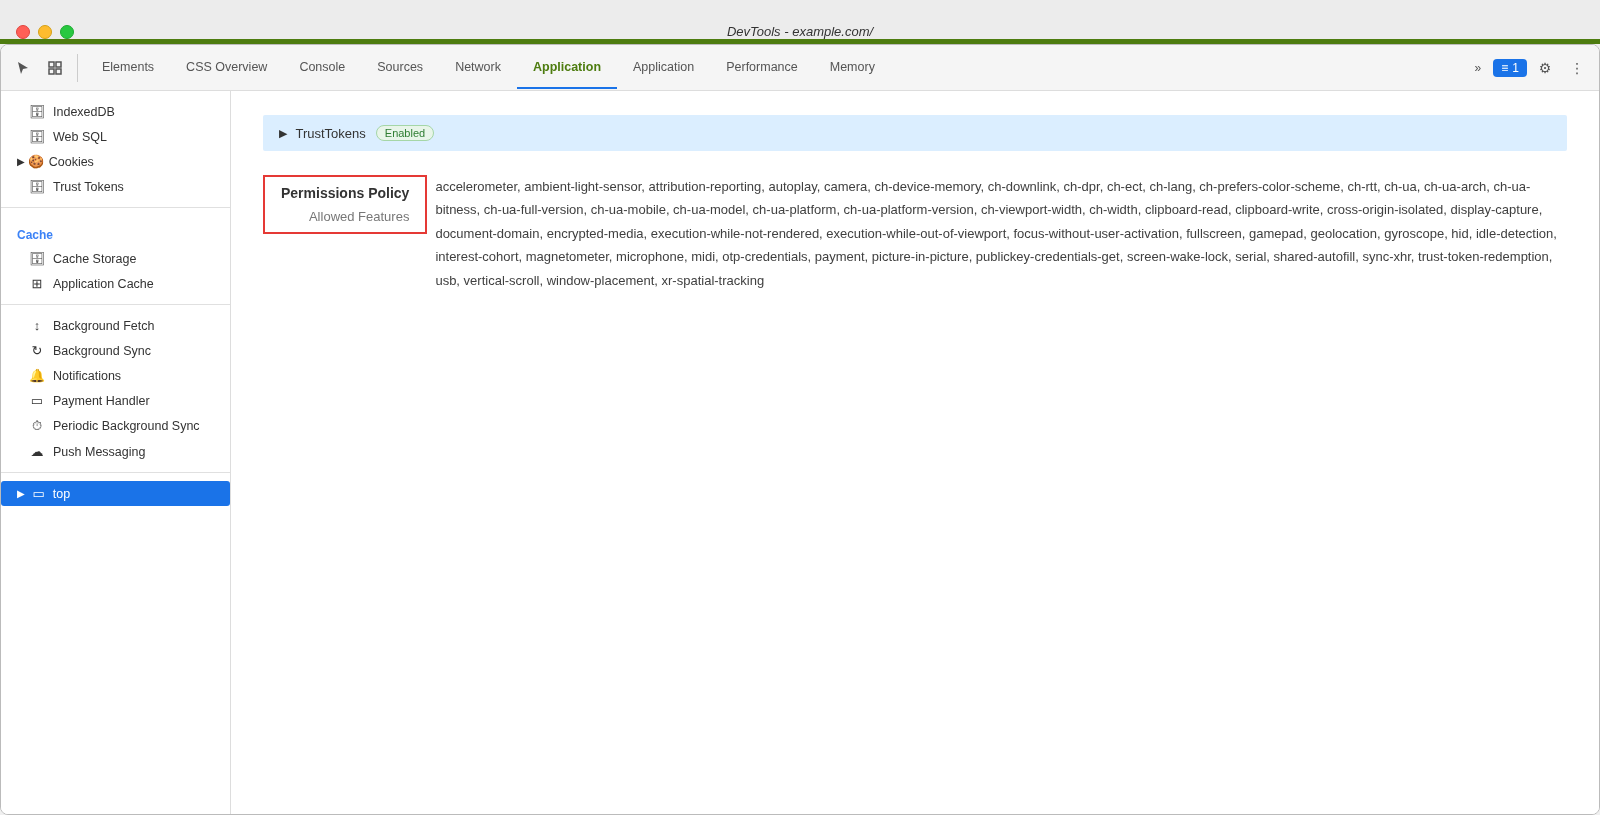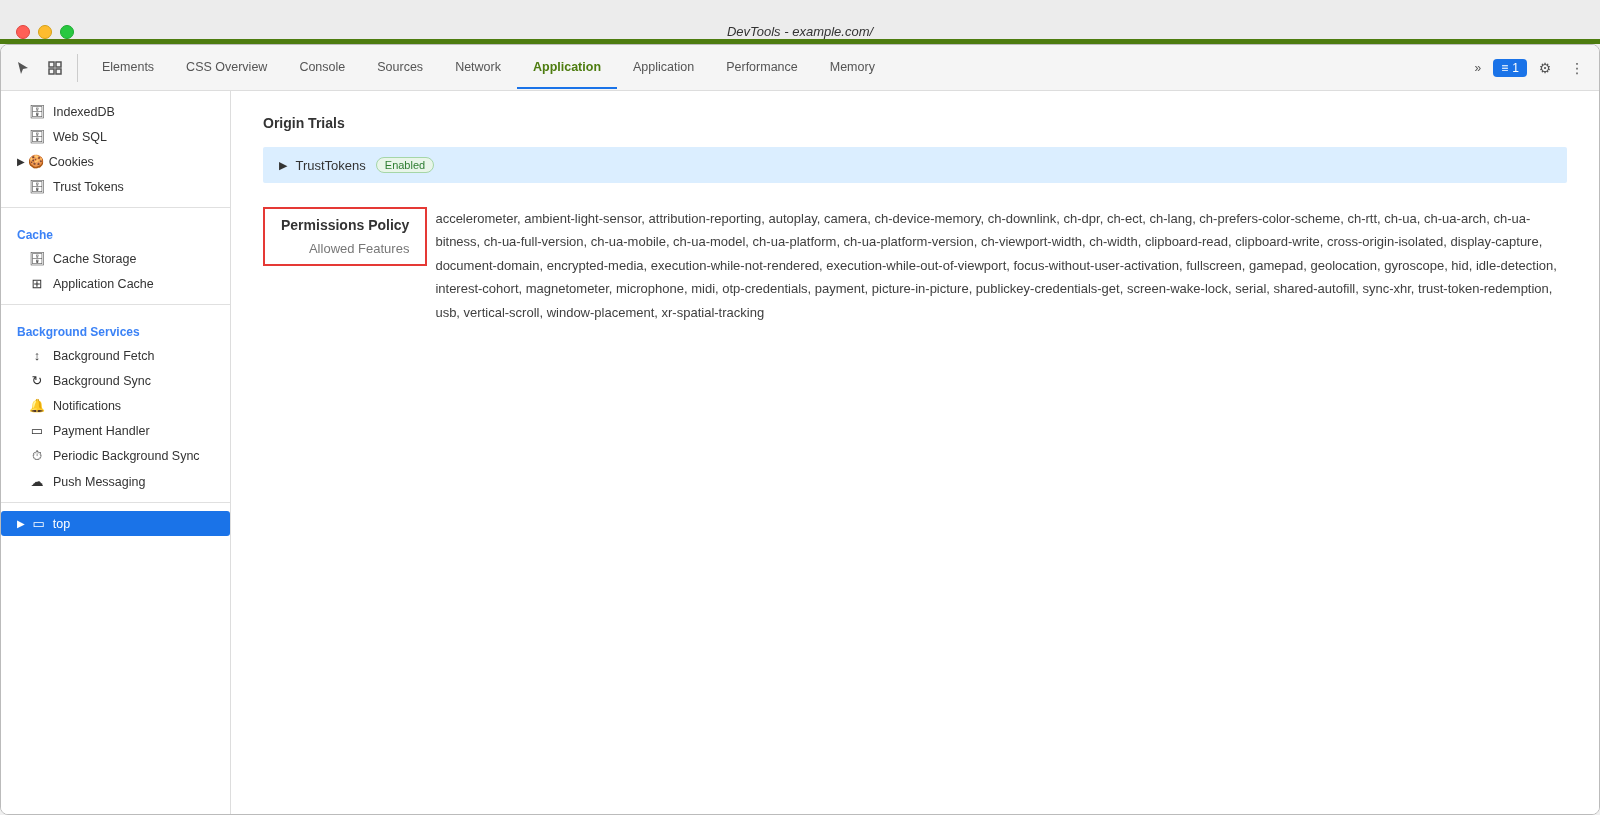--- a/index.html
+++ b/index.html
@@ -377,21 +377,20 @@
         <span class="sidebar-item-icon">🗄</span>
         <span>Cache Storage</span>
       </div>
       <div class="sidebar-item">
         <span class="sidebar-item-icon">⊞</span>
         <span>Application Cache</span>
       </div>
 
       <hr class="sidebar-divider">
 
-      <div class="sidebar-group-label">Background Services</div>
       <div class="sidebar-item">
         <span class="sidebar-item-icon">↕</span>
         <span>Background Fetch</span>
       </div>
       <div class="sidebar-item">
         <span class="sidebar-item-icon">↻</span>
         <span>Background Sync</span>
       </div>
       <div class="sidebar-item">
         <span class="sidebar-item-icon">🔔</span>
@@ -414,21 +413,20 @@
 
       <div class="top-frame-item">
         <span class="arrow-icon">▶</span>
         <span class="sidebar-item-icon">▭</span>
         <span>top</span>
       </div>
     </div>
 
     <div class="content">
 
-      <div class="section-title">Origin Trials</div>
       <div class="origin-trials-row">
         <span class="origin-trials-arrow">▶</span>
         <span class="origin-trials-name">TrustTokens</span>
         <span class="enabled-badge">Enabled</span>
       </div>
 
       <div class="permissions-section">
         <div class="permissions-content">
           <div class="permissions-box">
             <div class="permissions-title">Permissions Policy</div>

